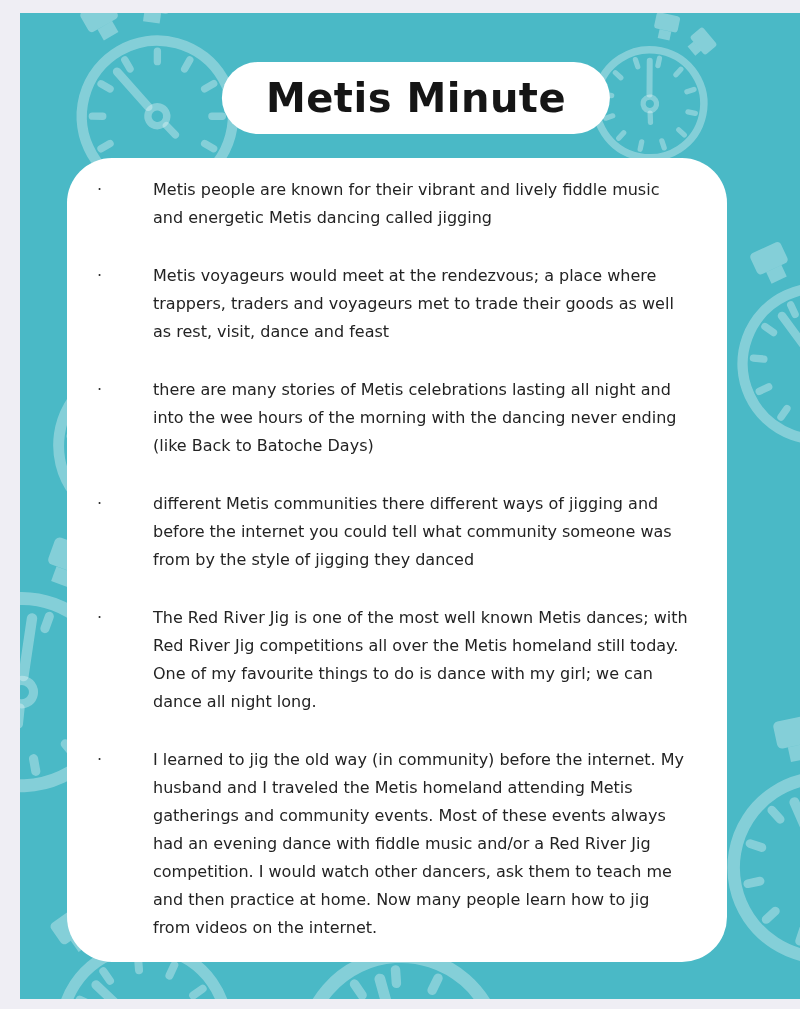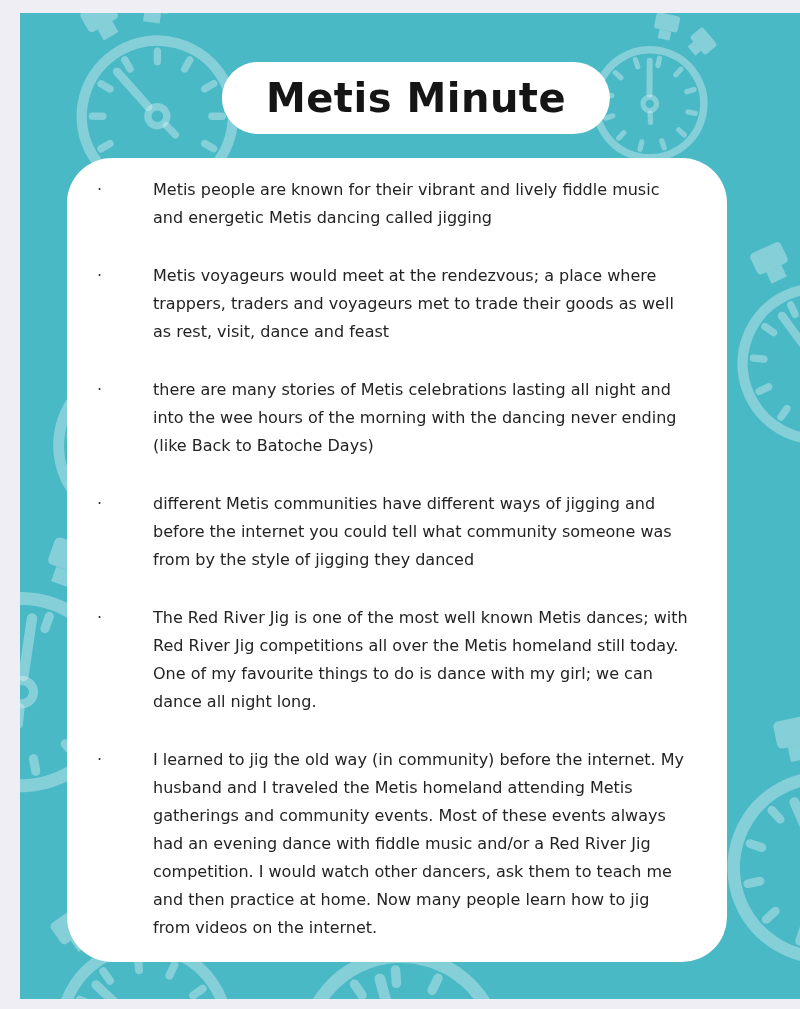--- a/index.html
+++ b/index.html
@@ -158,21 +158,21 @@
           <span class="txt">Metis voyageurs would meet at the rendezvous; a place where trappers, traders and voyageurs met to trade their goods as well as rest, visit, dance and feast</span>
         </li>
 
         <li>
           <span class="dot">·</span>
           <span class="txt">there are many stories of Metis celebrations lasting all night and into the wee hours of the morning with the dancing never ending (like Back to Batoche Days)</span>
         </li>
 
         <li>
           <span class="dot">·</span>
-          <span class="txt">different Metis communities have different ways of jigging and before the internet you could tell what community someone was from by the style of jigging they danced</span>
+          <span class="txt">different Metis communities there different ways of jigging and before the internet you could tell what community someone was from by the style of jigging they danced</span>
         </li>
 
         <li>
           <span class="dot">·</span>
           <span class="txt">The Red River Jig is one of the most well known Metis dances; with Red River Jig competitions all over the Metis homeland still today. One of my favourite things to do is dance with my girl; we can dance all night long.</span>
         </li>
 
         <li>
           <span class="dot">·</span>
           <span class="txt">I learned to jig the old way (in community) before the internet. My husband and I traveled the Metis homeland attending Metis gatherings and community events. Most of these events always had an evening dance with fiddle music and/or a Red River Jig competition. I would watch other dancers, ask them to teach me and then practice at home. Now many people learn how to jig from videos on the internet.</span>

